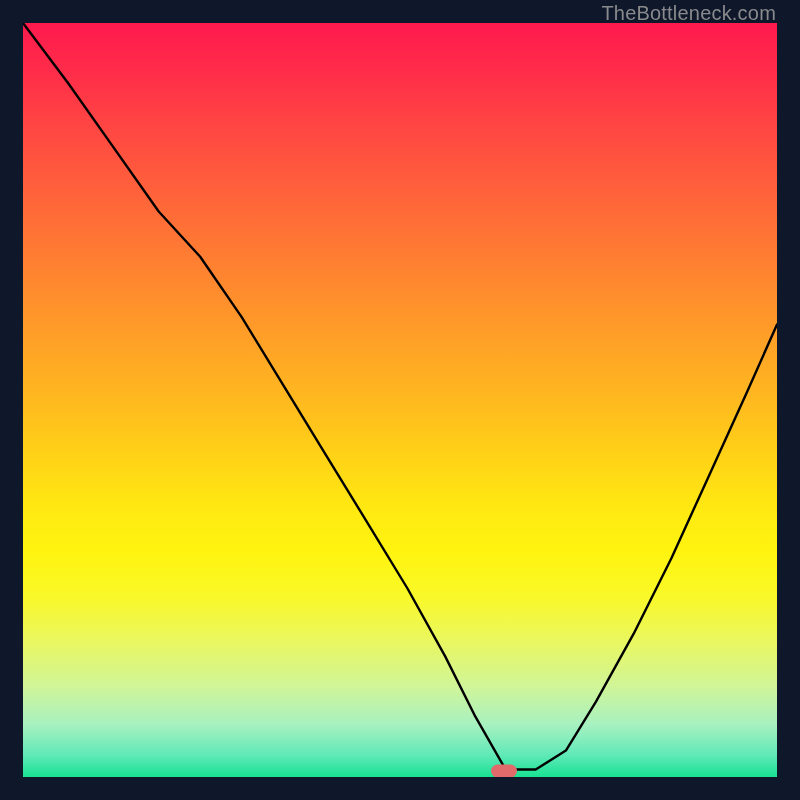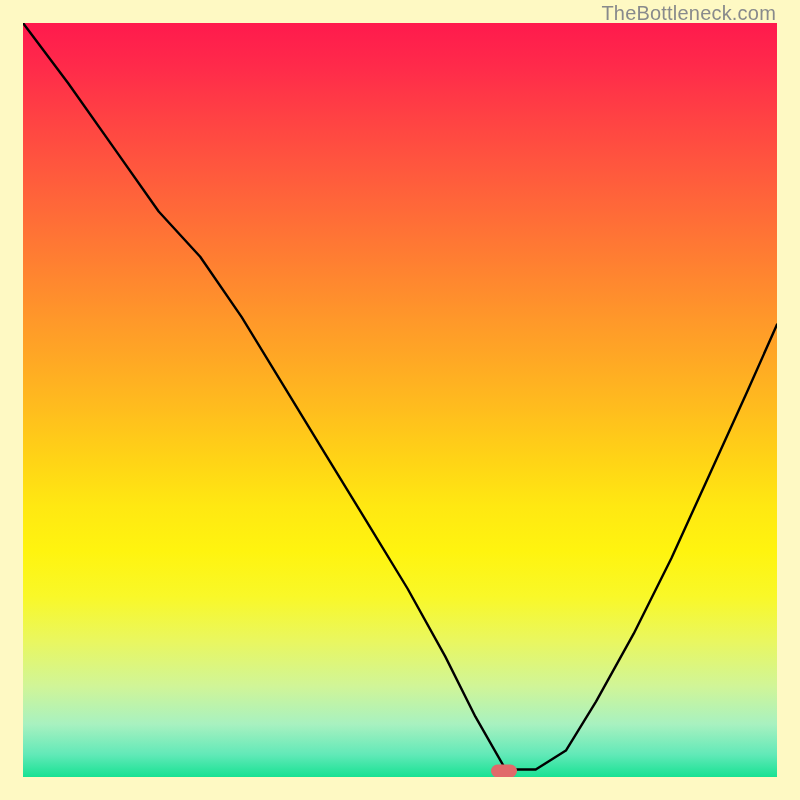--- a/index.html
+++ b/index.html
@@ -7,21 +7,21 @@
     padding: 0;
     width: 800px;
     height: 800px;
     background: #000;
     overflow: hidden;
     font-family: Arial, Helvetica, sans-serif;
   }
   .frame {
     position: absolute;
     inset: 0;
-    background: #fef9c3;
+    background: #0f172a;
   }
   .plot-area {
     position: absolute;
     left: 23px;
     top: 23px;
     width: 754px;
     height: 754px;
     overflow: hidden;
   }
   .gradient {

